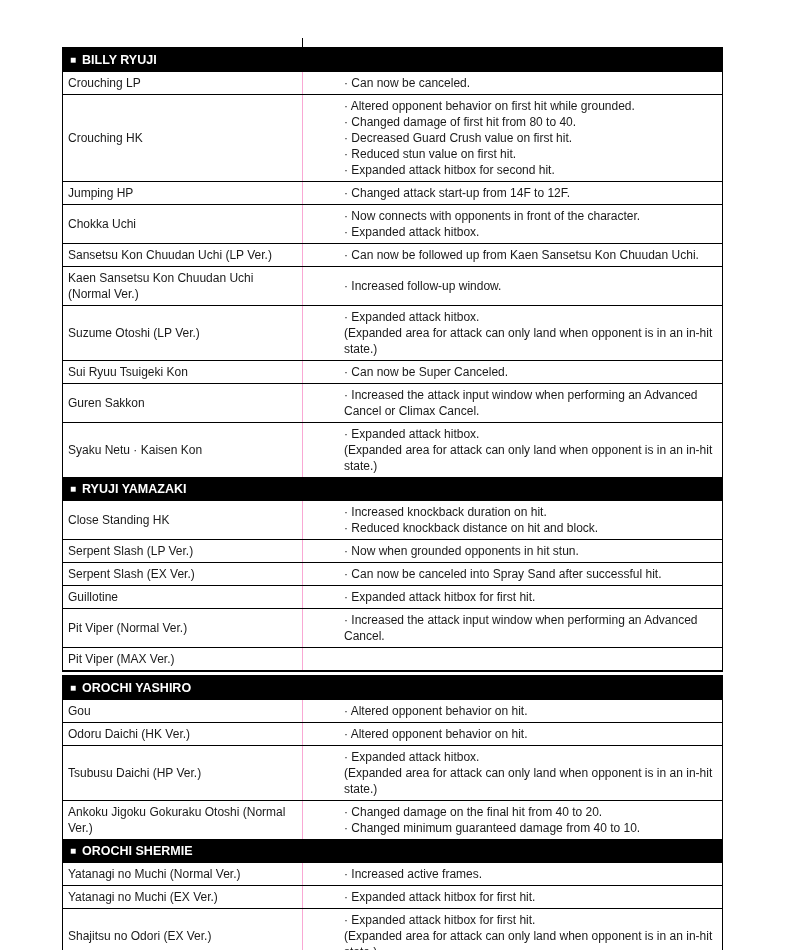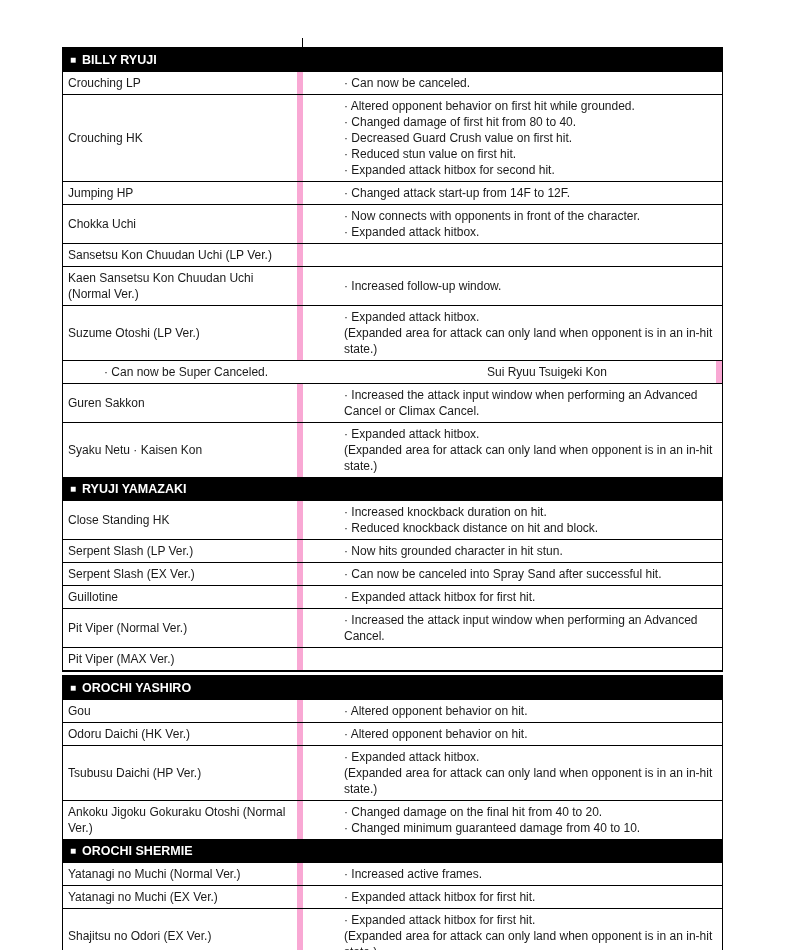--- a/index.html
+++ b/index.html
@@ -12,21 +12,21 @@
   .block + .block { margin-top:3px; }
   .section-header {
     background:#000; color:#fff; font-weight:bold; font-size:12.5px;
     line-height:16px; padding:4px 7px; display:flex; align-items:center; gap:6px;
   }
   .square-glyph { font-size:10px; line-height:16px; }
   .row { display:flex; align-items:stretch; background:#fff; }
   .row + .row { border-top:1px solid #000; }
   .cell { font-size:12px; line-height:16px; padding:3px 5px; }
   .move-cell {
-    width:240px; flex:0 0 240px; border-right:6px solid #f9a8d4;
+    width:240px; flex:0 0 240px; border-right:1px solid #f9a8d4;
     display:flex; align-items:center; padding-left:5px; padding-right:6px;
   }
   .changes-cell {
     flex:1 1 auto; display:flex; flex-direction:column; justify-content:center;
     padding-left:7px; padding-right:4px;margin-left:34px;
   }
   .change-line { display:block; }
 </style>
 </head>
 <body>
@@ -64,39 +64,42 @@
   </div>
           <div class="row">
     <div class="cell move-cell">Chokka Uchi</div>
     <div class="cell changes-cell">
               <div class="change-line">· Now connects with opponents in front of the character.</div>
               <div class="change-line">· Expanded attack hitbox.</div>
             </div>
   </div>
           <div class="row">
     <div class="cell move-cell">Sansetsu Kon Chuudan Uchi (LP Ver.)</div>
+    <div class="cell changes-cell">
+              <div class="change-line">· Can now be followed up from Kaen Sansetsu Kon Chuudan Uchi.</div>
+            </div>
   </div>
           <div class="row">
     <div class="cell move-cell">Kaen Sansetsu Kon Chuudan Uchi (Normal Ver.)</div>
     <div class="cell changes-cell">
               <div class="change-line">· Increased follow-up window.</div>
             </div>
   </div>
           <div class="row">
     <div class="cell move-cell">Suzume Otoshi (LP Ver.)</div>
     <div class="cell changes-cell">
               <div class="change-line">· Expanded attack hitbox.</div>
               <div class="change-line">(Expanded area for attack can only land when opponent is in an in-hit state.)</div>
             </div>
   </div>
           <div class="row">
+    <div class="cell move-cell">Sui Ryuu Tsuigeki Kon</div>
     <div class="cell changes-cell">
               <div class="change-line">· Can now be Super Canceled.</div>
             </div>
-    <div class="cell move-cell">Sui Ryuu Tsuigeki Kon</div>
   </div>
           <div class="row">
     <div class="cell move-cell">Guren Sakkon</div>
     <div class="cell changes-cell">
               <div class="change-line">· Increased the attack input window when performing an Advanced Cancel or Climax Cancel.</div>
             </div>
   </div>
           <div class="row">
     <div class="cell move-cell">Syaku Netu · Kaisen Kon</div>
     <div class="cell changes-cell">
@@ -113,21 +116,21 @@
   <div class="row">
     <div class="cell move-cell">Close Standing HK</div>
     <div class="cell changes-cell">
               <div class="change-line">· Increased knockback duration on hit.</div>
               <div class="change-line">· Reduced knockback distance on hit and block.</div>
             </div>
   </div>
           <div class="row">
     <div class="cell move-cell">Serpent Slash (LP Ver.)</div>
     <div class="cell changes-cell">
-              <div class="change-line">· Now hits grounded character in hit stun.</div>
+              <div class="change-line">· Now when grounded opponents in hit stun.</div>
             </div>
   </div>
           <div class="row">
     <div class="cell move-cell">Serpent Slash (EX Ver.)</div>
     <div class="cell changes-cell">
               <div class="change-line">· Can now be canceled into Spray Sand after successful hit.</div>
             </div>
   </div>
           <div class="row">
     <div class="cell move-cell">Guillotine</div>

